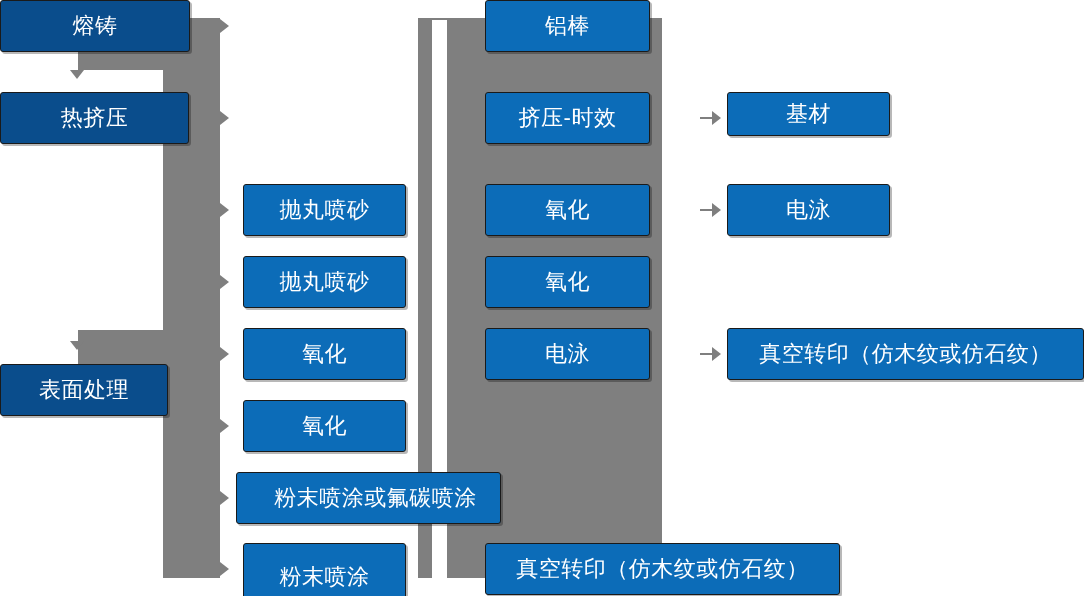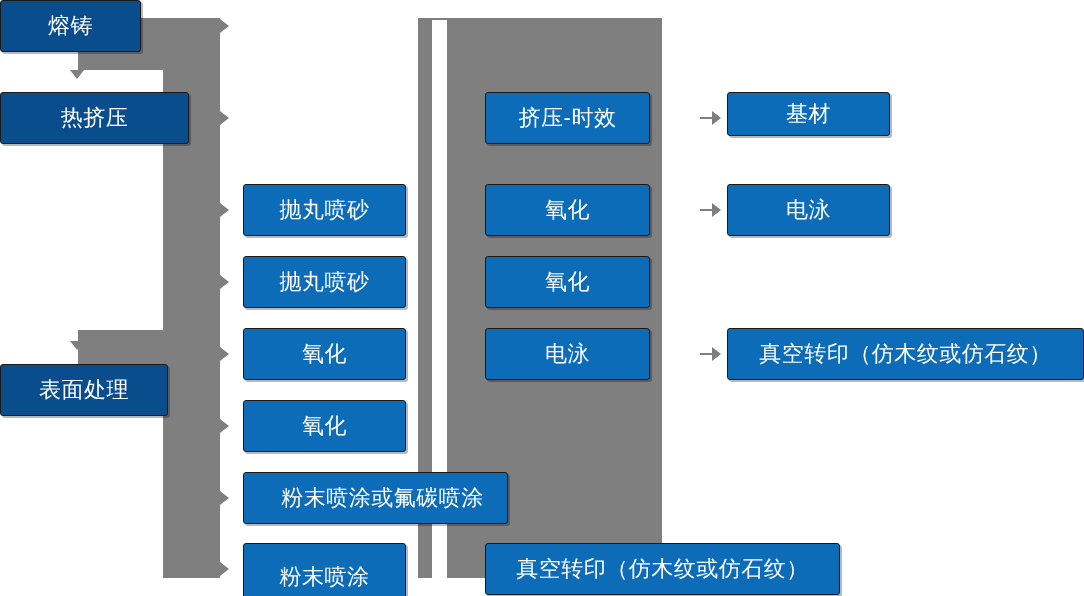--- a/index.html
+++ b/index.html
@@ -109,40 +109,41 @@
 
   <div class="arrow-stem" style="left:700px;top:117px;width:14px;"></div>
   <div class="arrow-r" style="left:712px;top:111px;"></div>
 
   <div class="arrow-stem" style="left:700px;top:209px;width:14px;"></div>
   <div class="arrow-r" style="left:712px;top:203px;"></div>
 
   <div class="arrow-stem" style="left:700px;top:353px;width:14px;"></div>
   <div class="arrow-r" style="left:712px;top:347px;"></div>
 
-  <div class="box dark" style="left:0px;top:0px;width:141px;height:52px;">熔铸</div>
+  <div class="box dark" style="left:0px;top:0px;width:190px;height:52px;">熔铸</div>
 
   <div class="box dark" style="left:0px;top:92px;width:189px;height:52px;">热挤压</div>
 
   <div class="box dark" style="left:0px;top:364px;width:168px;height:52px;">表面处理</div>
 
 
 
   <div class="box bright" style="left:243px;top:184px;width:163px;height:52px;">抛丸喷砂</div>
 
   <div class="box bright" style="left:243px;top:256px;width:163px;height:52px;">抛丸喷砂</div>
 
   <div class="box bright" style="left:243px;top:328px;width:163px;height:52px;">氧化</div>
 
   <div class="box bright" style="left:243px;top:400px;width:163px;height:52px;">氧化</div>
 
-  <div class="box bright" style="left:243px;top:472px;width:265px;height:52px;padding-left:14px;">粉末喷涂或氟碳喷涂</div>
+  <div class="box bright" style="left:236px;top:472px;width:265px;height:52px;padding-left:14px;">粉末喷涂或氟碳喷涂</div>
 
   <div class="box bright" style="left:243px;top:543px;width:163px;height:68px;">粉末喷涂</div>
 
+  <div class="box bright" style="left:485px;top:0px;width:165px;height:52px;">铝棒</div>
 
   <div class="box bright" style="left:485px;top:92px;width:165px;height:52px;">挤压-时效</div>
 
   <div class="box bright" style="left:485px;top:184px;width:165px;height:52px;">氧化</div>
 
   <div class="box bright" style="left:485px;top:256px;width:165px;height:52px;">氧化</div>
 
   <div class="box bright" style="left:485px;top:328px;width:165px;height:52px;">电泳</div>
 
   <div class="box bright" style="left:485px;top:543px;width:355px;height:52px;">真空转印（仿木纹或仿石纹）</div>

